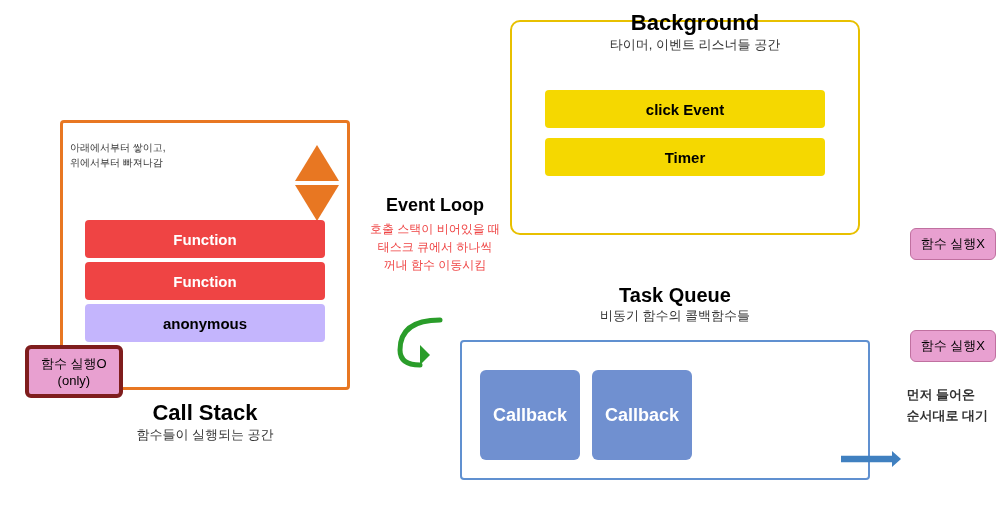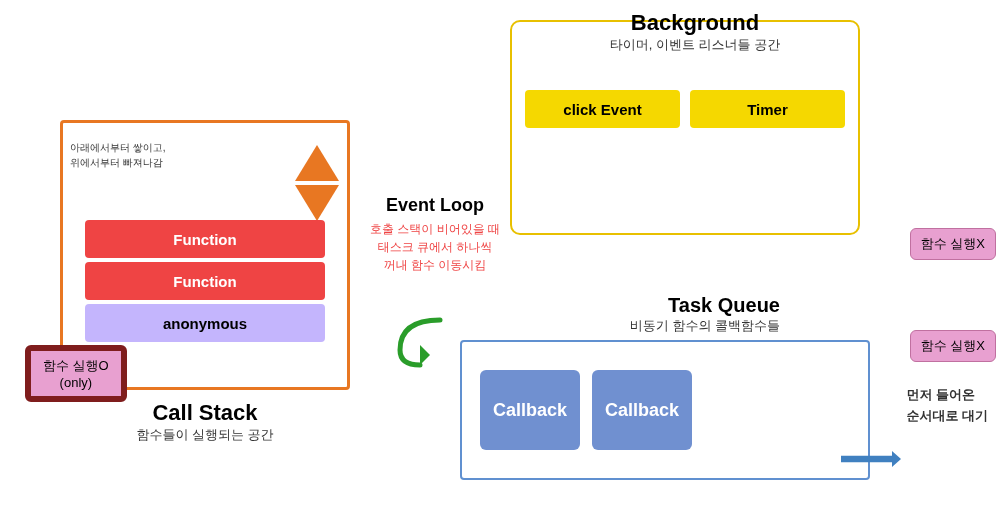--- a/index.html
+++ b/index.html
@@ -117,21 +117,21 @@
 
     
     .badge {
       position: absolute;
       background: #e8a0d0;
       border-radius: 6px;
       padding: 6px 12px;
       font-size: 13px;
       color: #000;
       text-align: center;
-      border: 6px solid #7f1d1d;
+      border: 4px solid #7f1d1d;
     }
 
     .badge-left {
       left: 25px;
       top: 345px;
     }
 
     
     .background-area {
       position: absolute;
@@ -160,21 +160,21 @@
     .background-title .subtitle {
       font-size: 13px;
       color: #333;
     }
 
     .bg-items {
       position: absolute;
       left: 525px;
       top: 90px;
       display: flex;
-      flex-direction: row;
+      flex-direction: column;
       gap: 10px;
       width: 320px;
       align-items: center;
     }
 
     .bg-item {
       background: #f5d800;
       color: #000;
       font-weight: bold;
       font-size: 15px;
@@ -225,22 +225,22 @@
       width: 410px;
       height: 140px;
       border: 2px solid #6090d0;
       border-radius: 4px;
       background: #fff;
     }
 
     .task-queue-title {
       position: absolute;
       left: 570px;
-      top: 294px;
-      text-align: right;
+      top: 284px;
+      text-align: center;
       width: 210px;
     }
 
     .task-queue-title .title {
       font-size: 20px;
       font-weight: bold;
     }
 
     .task-queue-title .subtitle {
       font-size: 13px;
@@ -255,21 +255,21 @@
       flex-direction: row;
       gap: 12px;
     }
 
     .tq-item {
       background: #7090d0;
       color: #fff;
       font-weight: bold;
       font-size: 18px;
       width: 100px;
-      height: 80px;
+      height: 90px;
       display: flex;
       align-items: center;
       justify-content: center;
       border-radius: 6px;
     }
 
     
     .badge-right-top {
       position: absolute;
       right: 10px;

